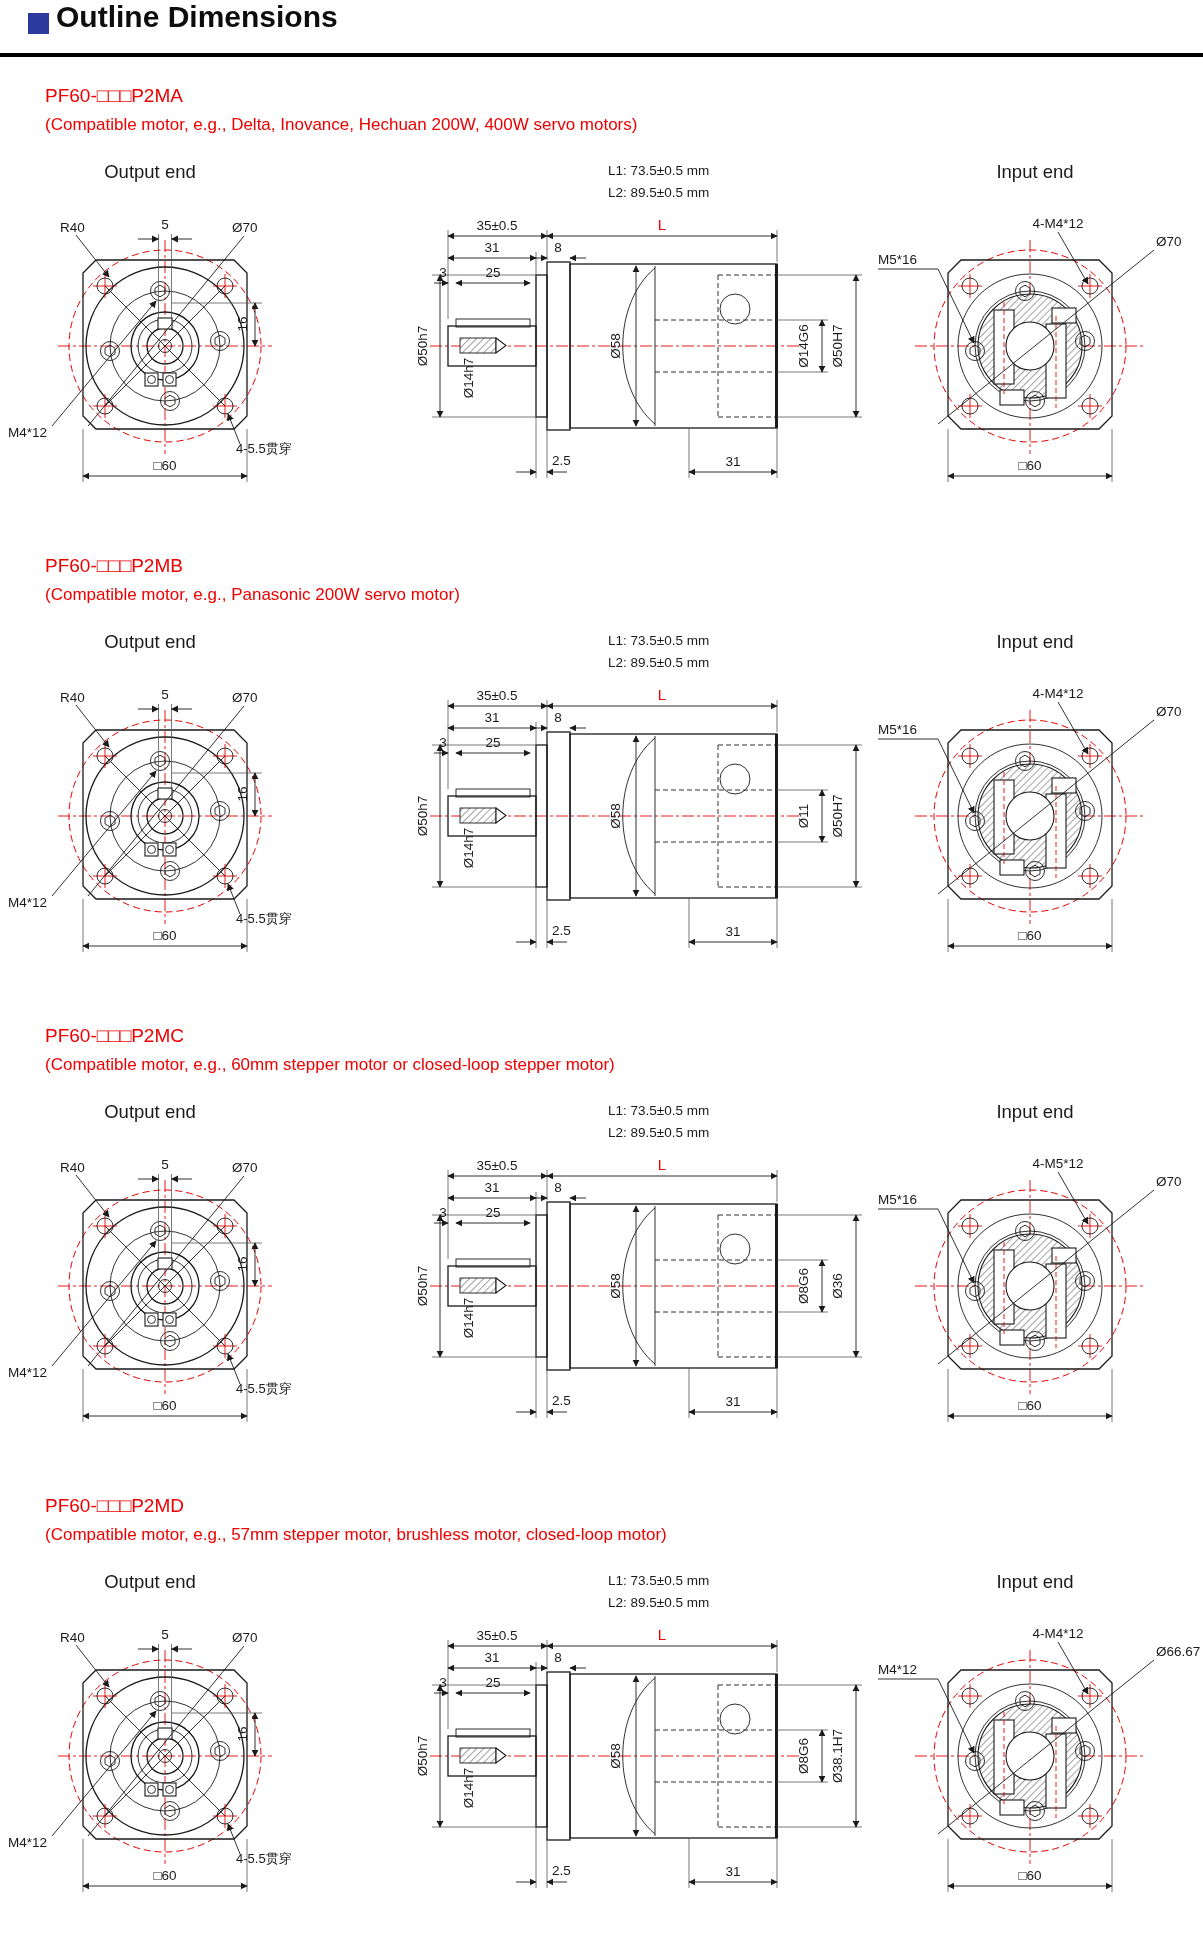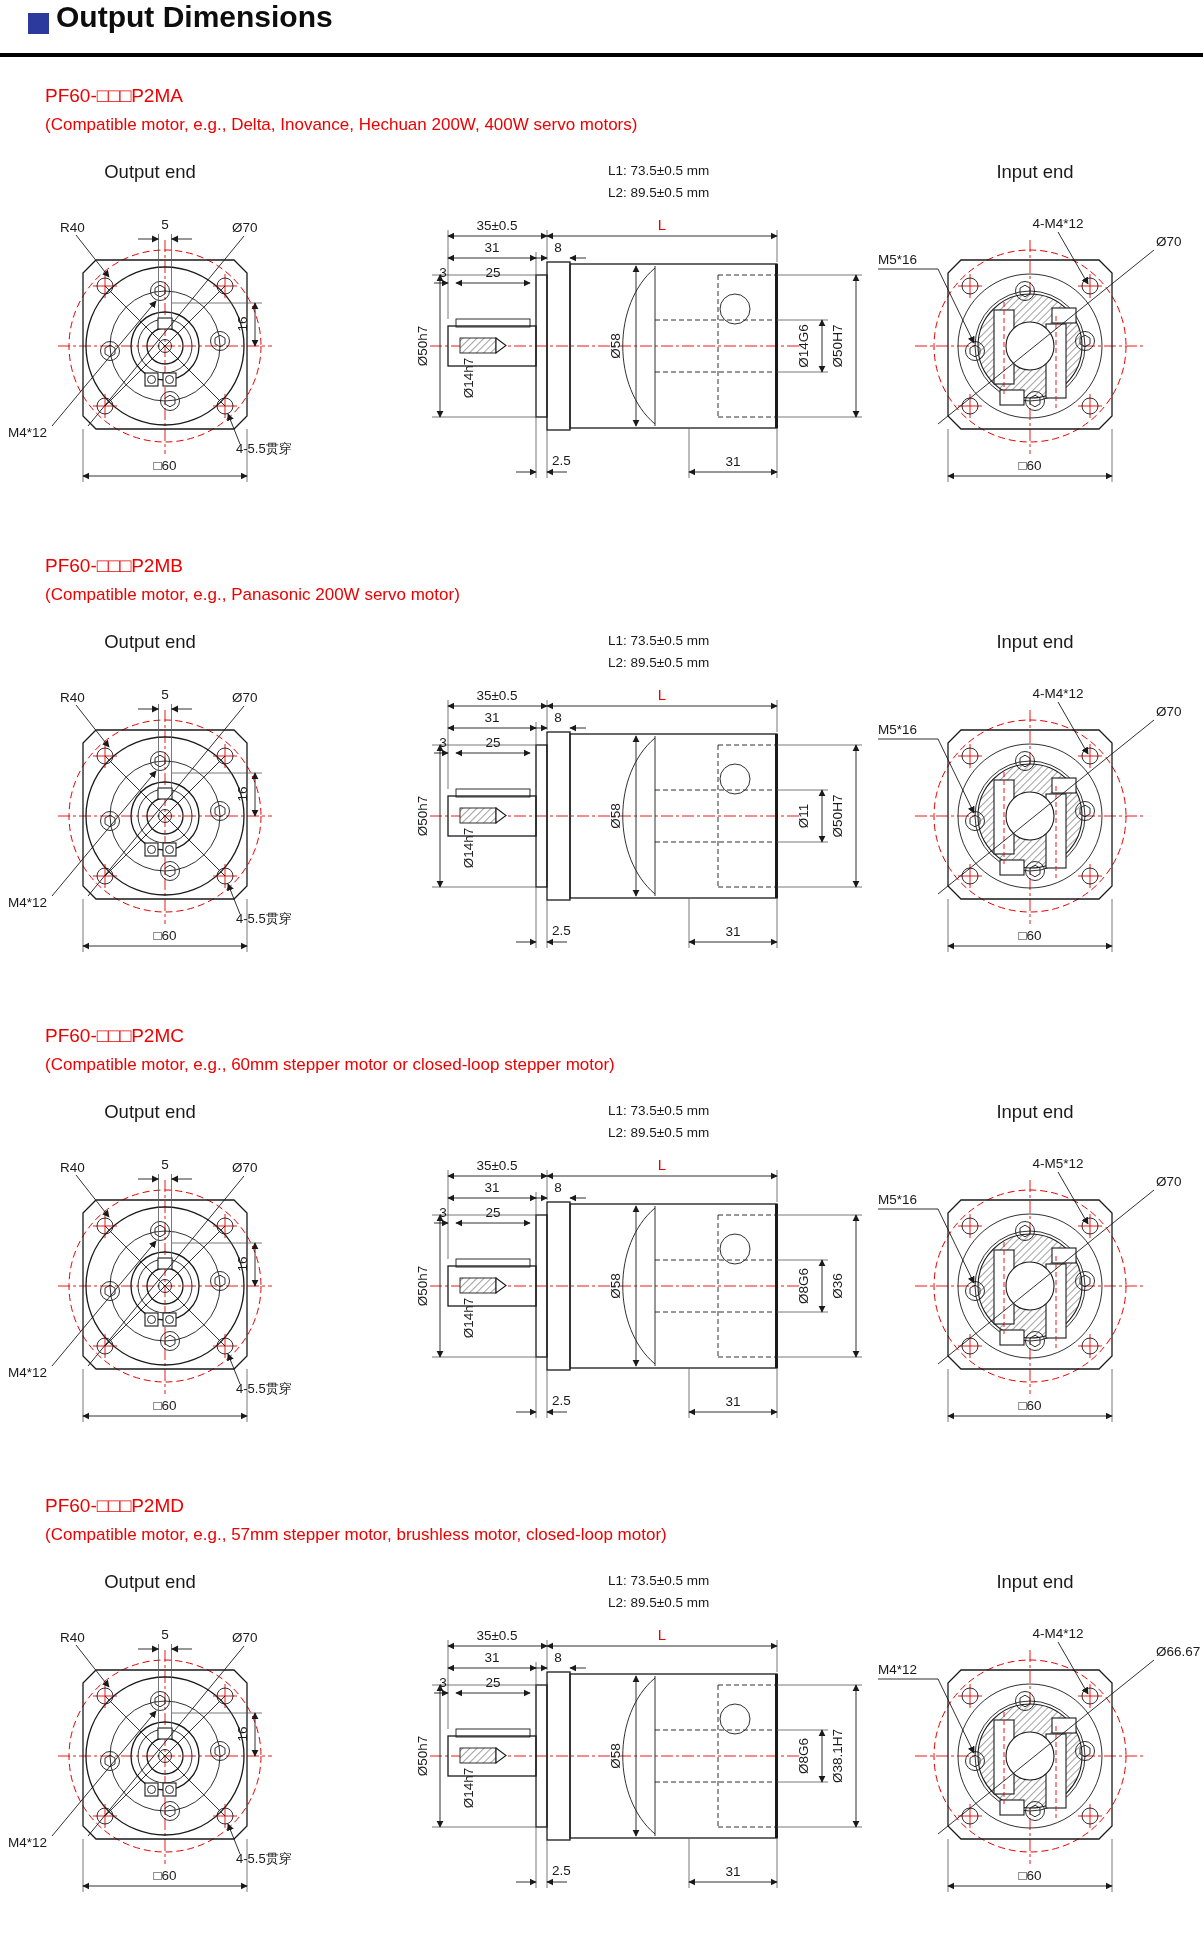--- a/index.html
+++ b/index.html
@@ -50,21 +50,21 @@
     </symbol>
     <symbol id="hexs" overflow="visible">
       <circle r="9.5" class="lt"></circle>
       <polygon points="0,-5.8 5,-2.9 5,2.9 0,5.8 -5,2.9 -5,-2.9" class="lt"></polygon>
     </symbol>
   </defs>
 </svg>
 
 <div class="hdr">
   <div class="sq"></div>
-  <div class="ttl">Output Dimensions</div>
+  <div class="ttl">Outline Dimensions</div>
   <div class="rule"></div>
 </div>
 
 <div id="sections">
 <div class="section">
 <svg width="1203" height="470" viewBox="0 0 1203 470">
 
   <text x="45" y="30" class="tr1">PF60-□□□P2MA</text>
   <text x="45" y="58" class="tr2">(Compatible motor, e.g., Delta, Inovance, Hechuan 200W, 400W servo motors)</text>
   <text x="150" y="106" class="tt" text-anchor="middle">Output end</text>

